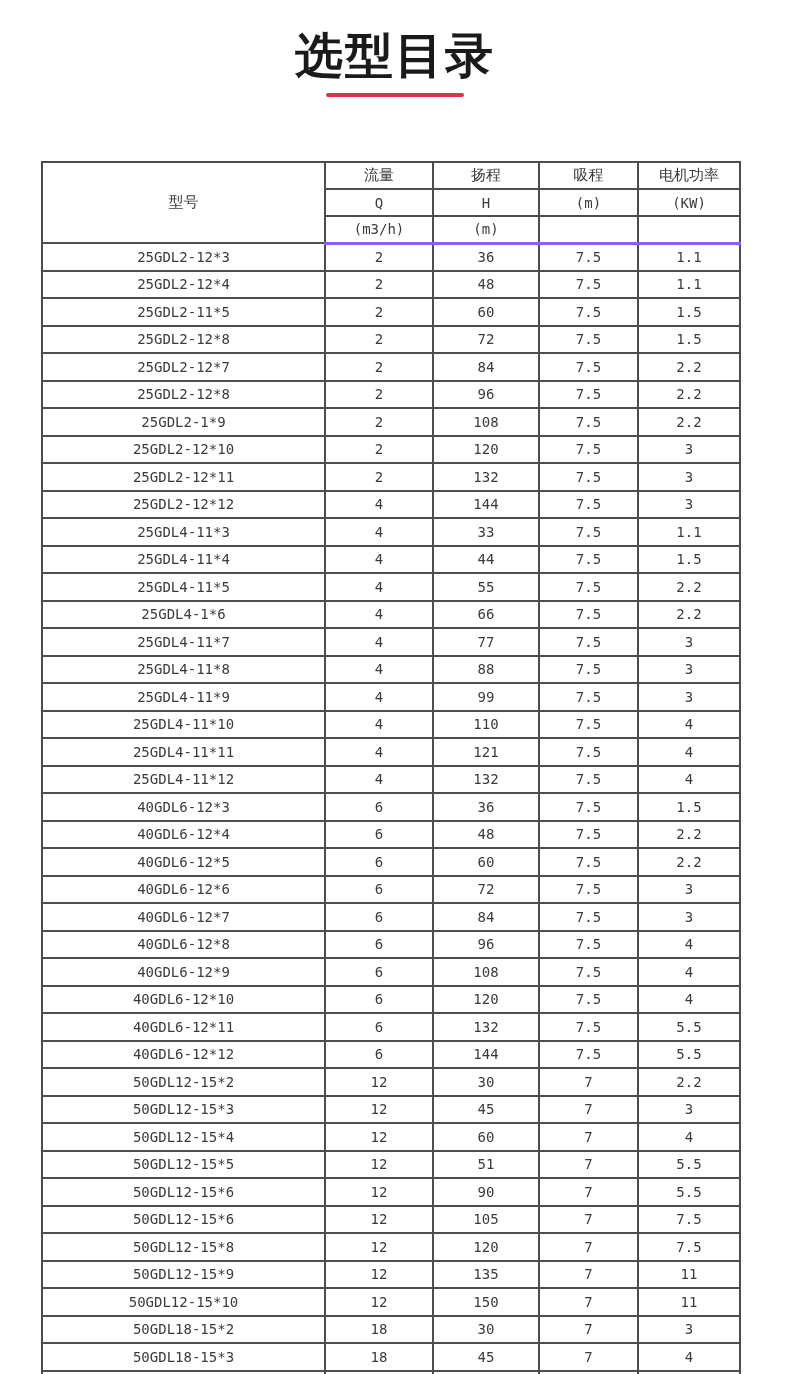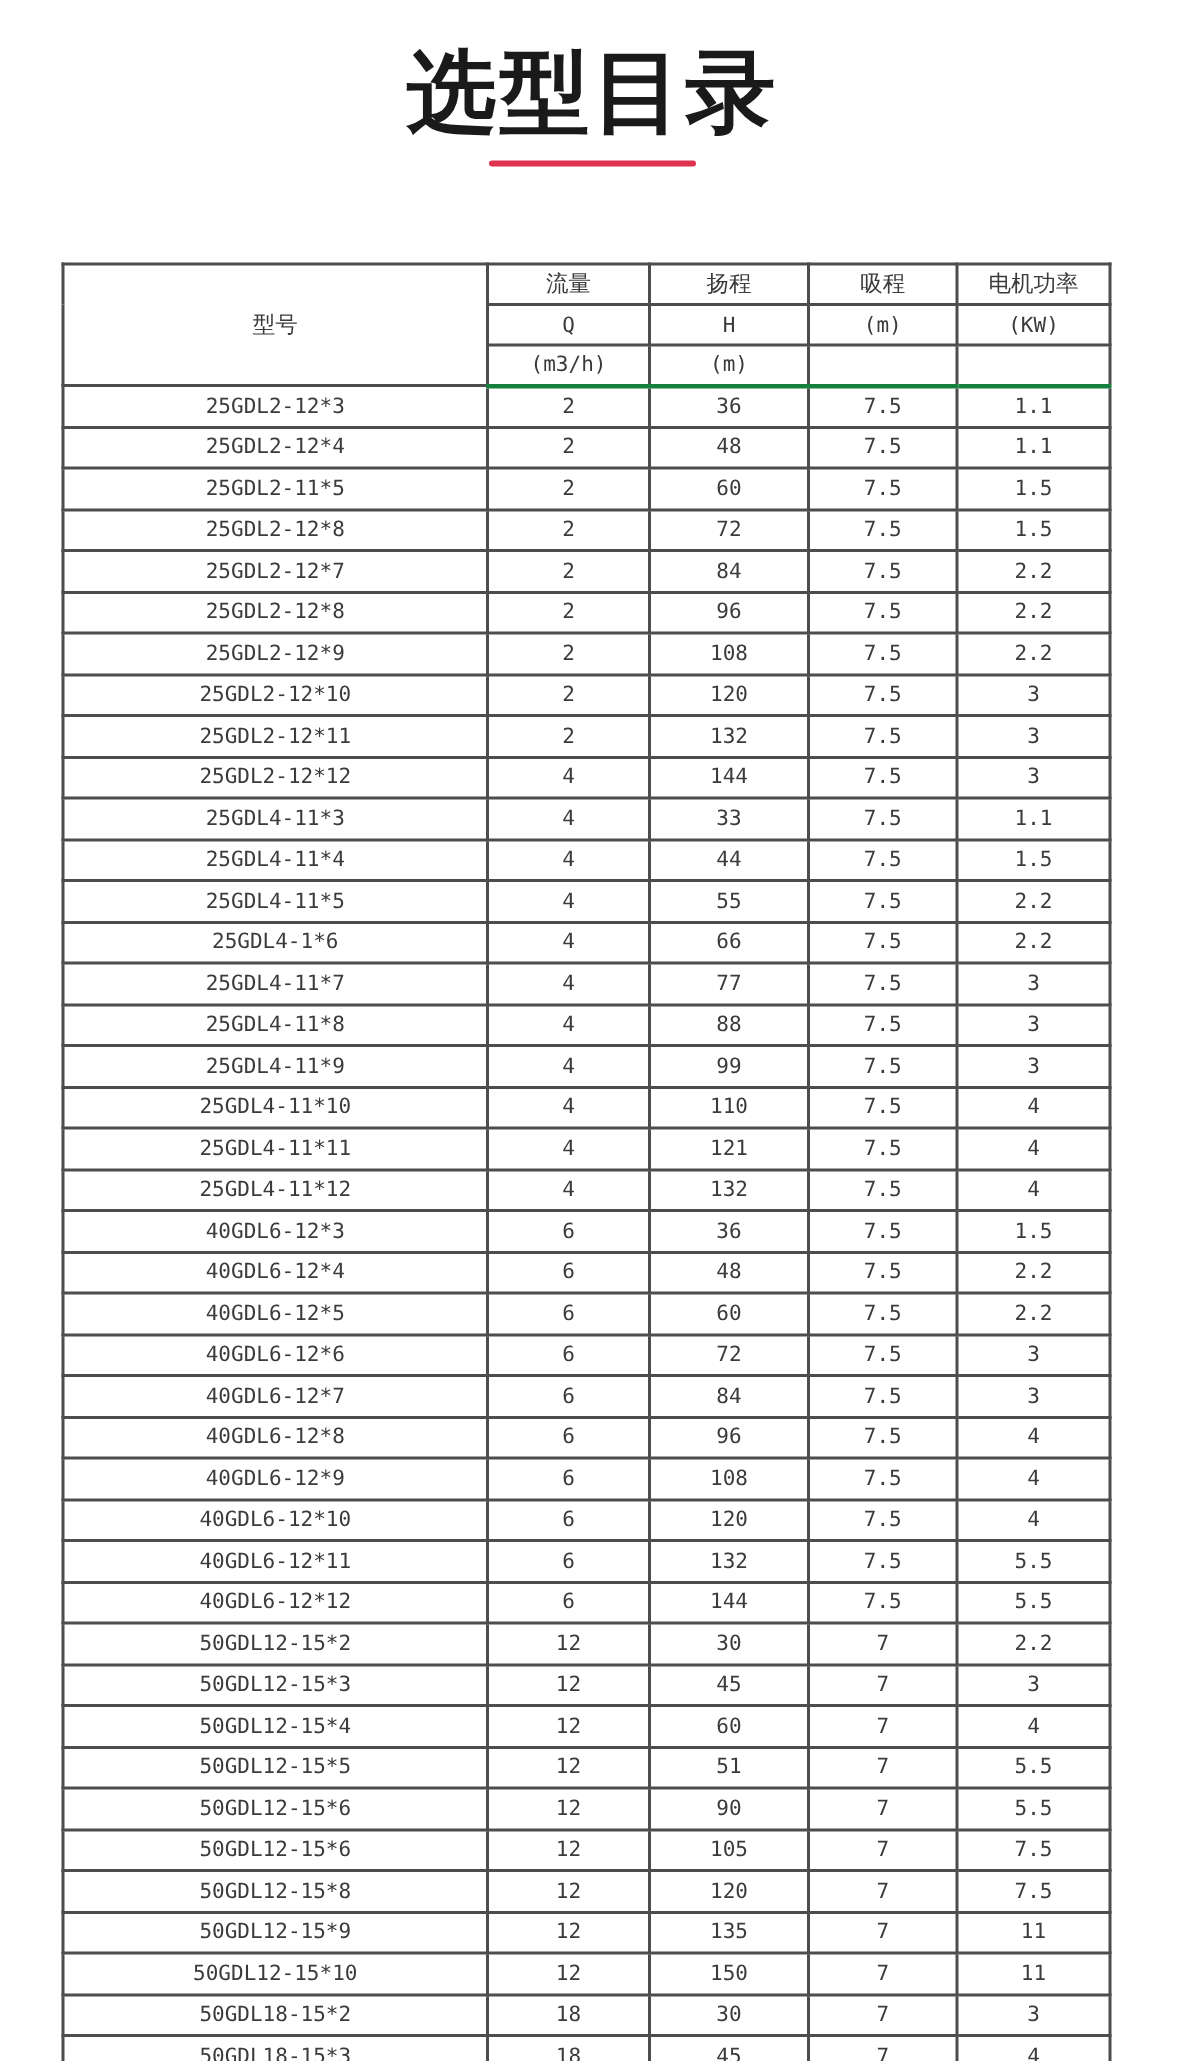--- a/index.html
+++ b/index.html
@@ -2,21 +2,21 @@
 <html><head>
 <meta charset="utf-8">
 <style>
   * { margin:0; padding:0; box-sizing:border-box; }
   html,body { width:790px; height:1374px; background:#ffffff; overflow:hidden; }
   body { font-family:"DejaVu Sans","Liberation Sans",sans-serif; }
 
   .page-title {
     margin-top:28px;
     text-align:center;
-    font-size:60px;
+    font-size:48px;
     font-weight:bold;
     color:#1a1a1a;
     letter-spacing:2px;
     line-height:1.15;
   }
 
   .title-underline {
     width:138px;
     height:4px;
     margin:10px auto 0 auto;
@@ -43,21 +43,21 @@
   }
   .cn {
     font-family:Liberation Sans, sans-serif;
     font-size:15px;
   }
   .mono, .spec-table tbody td {
     font-family:"DejaVu Sans Mono","Liberation Mono",monospace;
     font-size:14px;
   }
   .hdr-row th { height:27px; }
-  .hdr-sep th, .hdr-sep td { border-bottom:3px solid #15803d; }
+  .hdr-sep th, .hdr-sep td { border-bottom:3px solid #8b5cf6; }
   .spec-table tbody tr { height:27.5px; }
   .spec-table tbody tr.stub-row { height:30px; }
 </style>
 </head>
 <body>
 
 <div class="page-title">选型目录</div>
 
 <div class="title-underline"></div>
 
@@ -128,21 +128,21 @@
         <td>2.2</td>
       </tr>
       <tr>
         <td>25GDL2-12*8</td>
         <td>2</td>
         <td>96</td>
         <td>7.5</td>
         <td>2.2</td>
       </tr>
       <tr>
-        <td>25GDL2-12*9</td>
+        <td>25GDL2-1*9</td>
         <td>2</td>
         <td>108</td>
         <td>7.5</td>
         <td>2.2</td>
       </tr>
       <tr>
         <td>25GDL2-12*10</td>
         <td>2</td>
         <td>120</td>
         <td>7.5</td>

